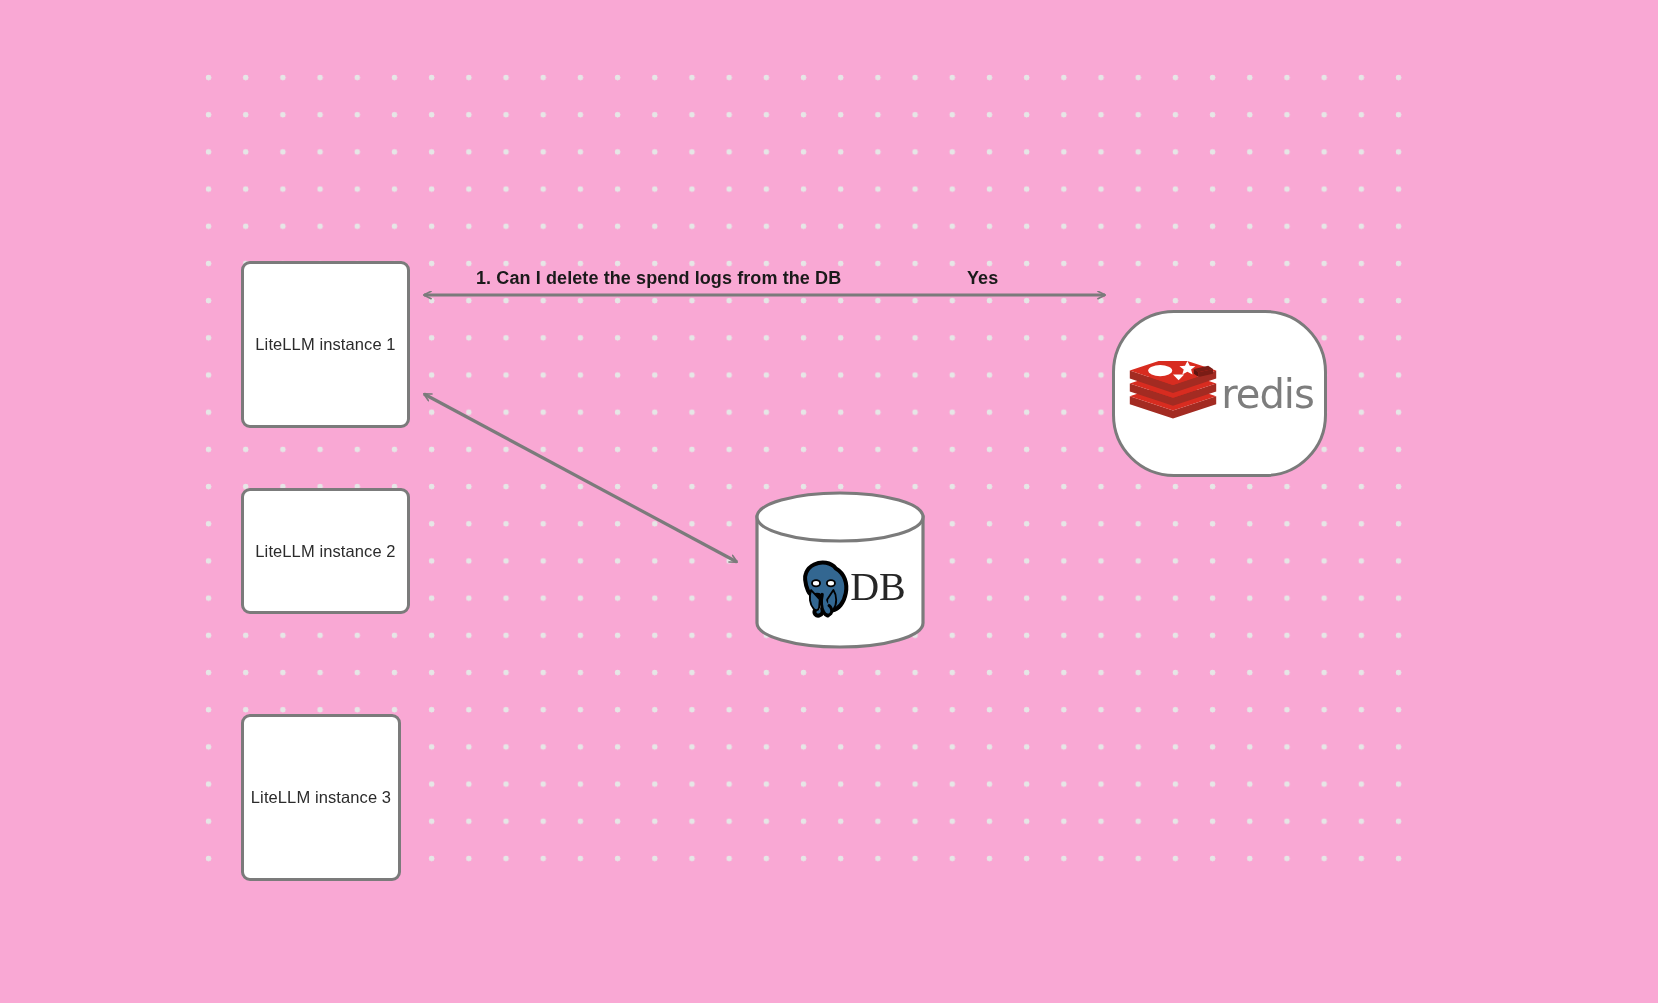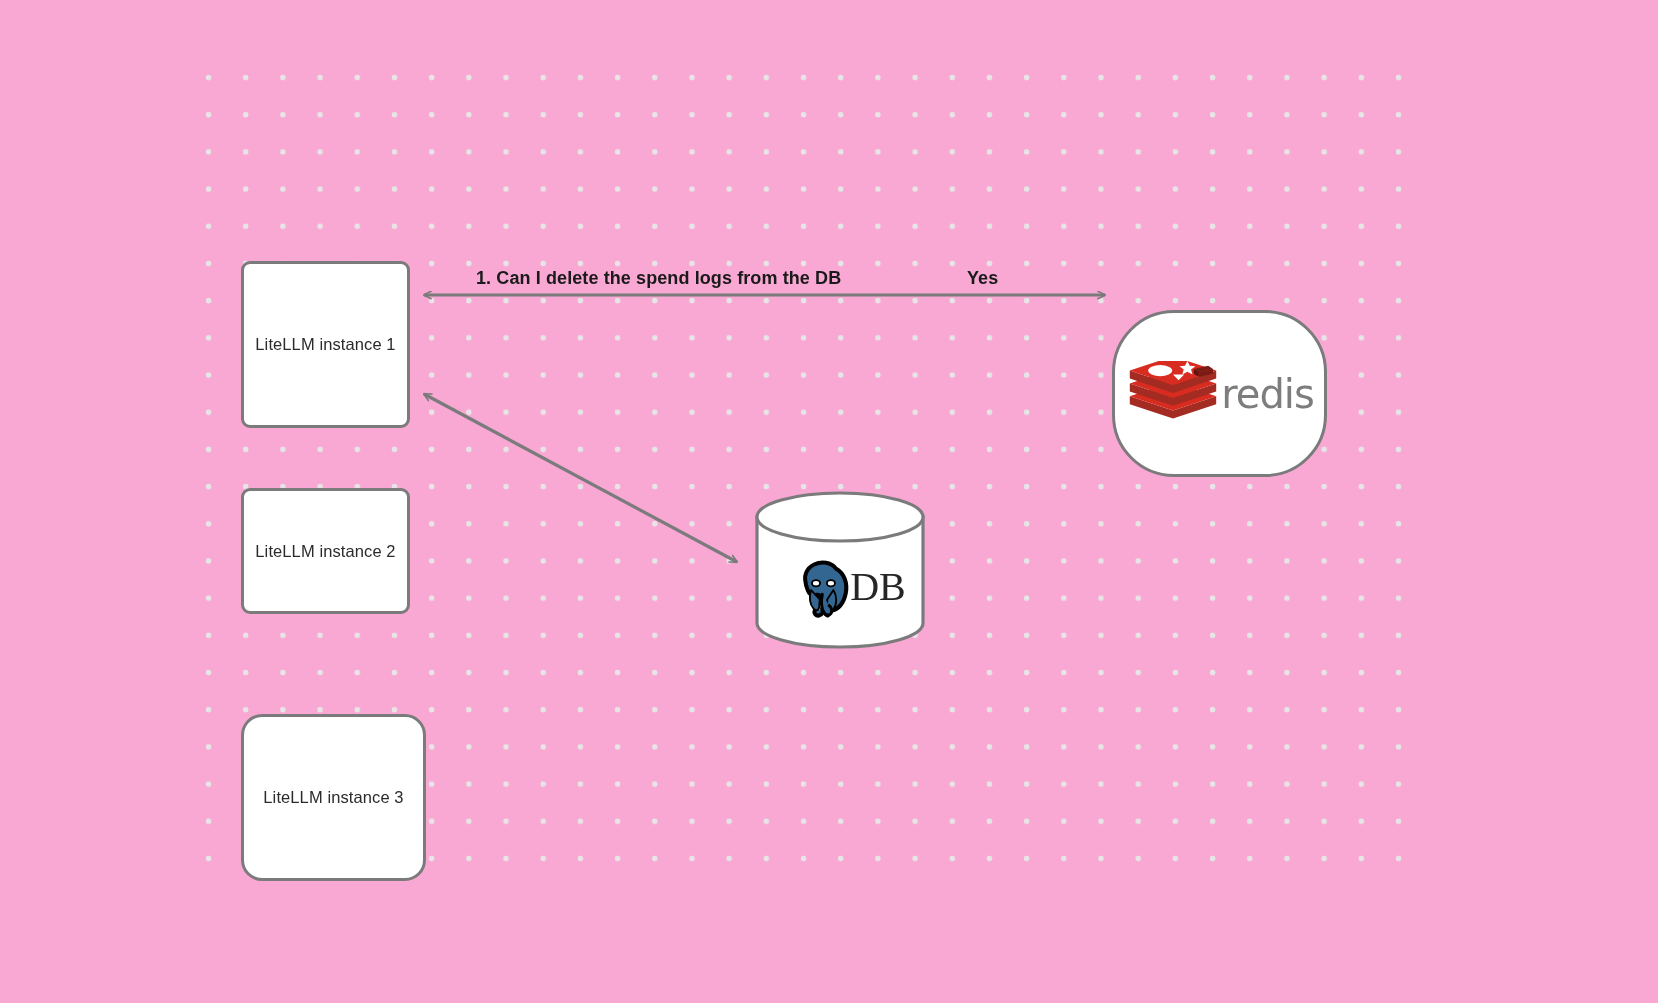--- a/index.html
+++ b/index.html
@@ -45,21 +45,21 @@
   .node-label {
     font-size: 16.5px;
     color: #2b2b2b;
     letter-spacing: 0.1px;
     font-weight: 400;
     text-align: center;
     line-height: 1.25;
   }
   #node-instance-1 { left: 241px; top: 261px; width: 169px; height: 167px; }
   #node-instance-2 { left: 241px; top: 488px; width: 169px; height: 126px; }
-  #node-instance-3 { left: 241px; top: 714px; width: 185px; height: 167px; border-radius: 21px; }
+  #node-instance-3 { left: 241px; top: 714px; width: 160px; height: 167px; }
 
   
   #node-redis {
     position: absolute;
     left: 1112px;
     top: 262px;
     width: 215px;
     height: 167px;
     background: #ffffff;
     border: 3px solid #7b7b7b;

